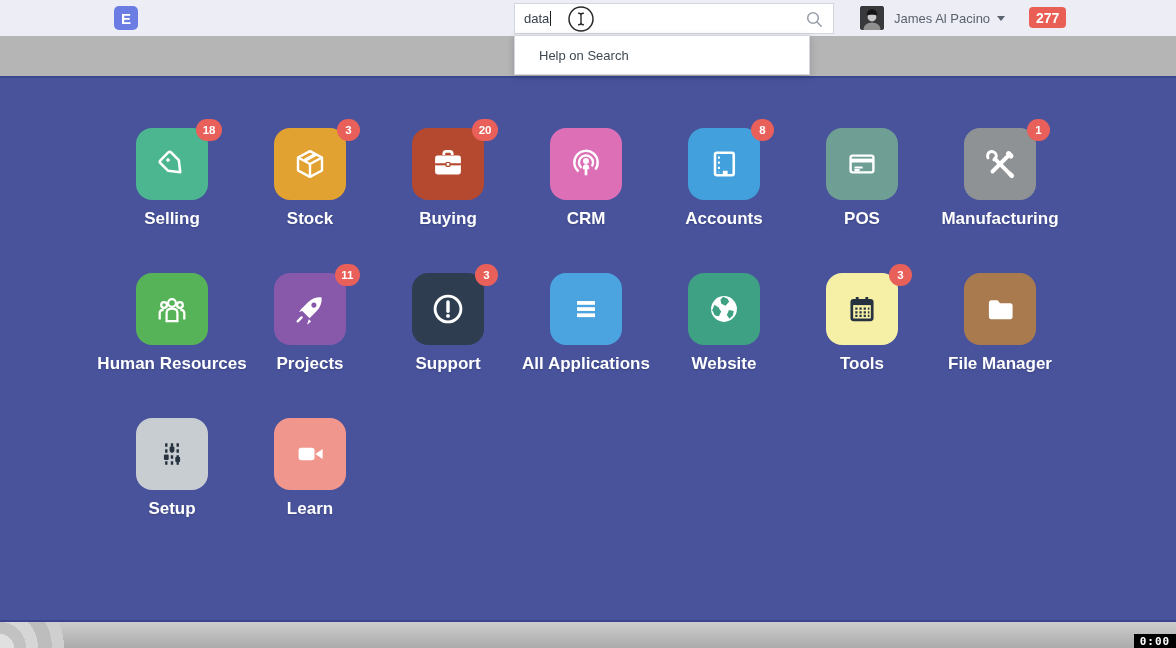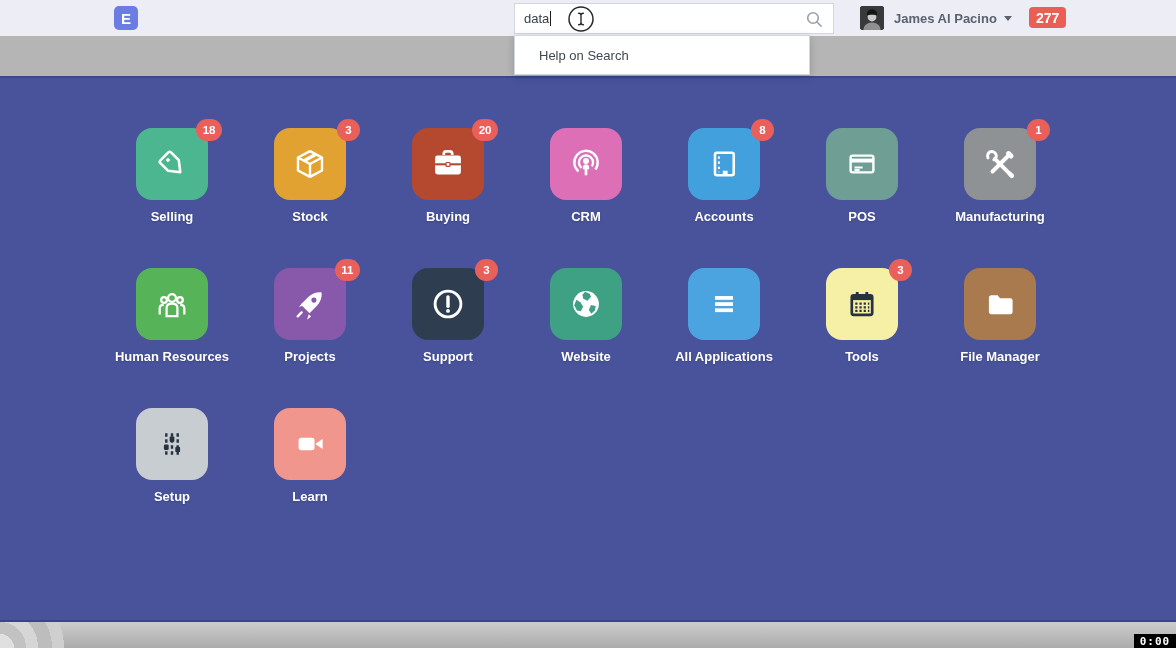--- a/index.html
+++ b/index.html
@@ -16,37 +16,37 @@
   .search-box{height:31px;background:#fff;border:1px solid #d3d6df;box-sizing:border-box;
     display:flex;align-items:center;padding:0 9px;font-size:13px;color:#36414c;}
   .caret-line{width:1px;height:15px;background:#1b1b1b;margin-left:1px;}
   .magnifier{margin-left:auto;display:flex;align-items:center;}
   .cursor-indicator{position:absolute;left:52px;top:1px;pointer-events:none;}
   .search-dropdown{position:absolute;left:0;top:32px;width:296px;height:40px;background:#fff;
     border:1px solid #d3d6df;box-sizing:border-box;box-shadow:0 2px 8px rgba(0,0,0,0.18);
     display:flex;align-items:center;padding-left:24px;font-size:13px;color:#3e4852;z-index:9;}
   .user-area{position:absolute;left:860px;top:0;height:36px;display:flex;align-items:center;cursor:pointer;}
   .avatar{width:24px;height:24px;border-radius:3px;overflow:hidden;background:#2e2e30;}
-  .user-name{margin-left:10px;font-size:13px;font-weight:bold;color:#5a626e;}
+  .user-name{margin-left:10px;font-size:13px;font-weight:normal;color:#5a626e;}
   .user-caret{margin-left:7px;width:0;height:0;border-left:4px solid transparent;
     border-right:4px solid transparent;border-top:5px solid #5a626e;}
   .notif-badge{position:absolute;left:1029px;top:7px;height:21px;padding:0 7px;border-radius:4px;
     color:#fff;font-size:14px;font-weight:bold;display:flex;align-items:center;}
   
   .desk{position:absolute;top:36px;left:0;right:0;bottom:26px;
     border-top:2px solid #3b478f;border-bottom:2px solid #39448c;}
   .module-grid{position:absolute;left:103px;top:50px;}
   .module-row{display:flex;margin-bottom:44px;}
   .module-cell{width:138px;display:flex;flex-direction:column;align-items:center;cursor:pointer;}
   .tile-wrap{position:relative;width:72px;height:72px;}
   .tile{width:72px;height:72px;border-radius:16px;display:flex;align-items:center;justify-content:center;}
   .badge{position:absolute;top:-9px;right:-14px;height:22px;min-width:10px;padding:0 6.5px;
     border-radius:11px;color:#fff;font-size:11.5px;font-weight:bold;
     display:flex;align-items:center;justify-content:center;}
-  .module-label{margin-top:9px;font-size:13px;font-weight:bold;color:#fff;white-space:nowrap;
+  .module-label{margin-top:9px;font-size:17px;font-weight:bold;color:#fff;white-space:nowrap;
     text-shadow:0 1px 2px rgba(0,0,0,0.2);}
   
   .bottom-bar{position:absolute;bottom:0;left:0;right:0;height:26px;
     background:linear-gradient(180deg,#cdcdcd,#ababab);}
   .bottom-bar::before{content:"";position:absolute;left:0;bottom:0;width:160px;height:26px;
     background:radial-gradient(circle at 0 100%, #e0e0e0 0 14px, #c2c2c2 14px 26px,
       #d6d6d6 26px 38px, #bdbdbd 38px 52px, #cfcfcf 52px 64px, rgba(0,0,0,0) 64px);}
   .timer{position:absolute;right:0;bottom:0;width:42px;height:14px;background:#000;color:#fff;
     font-family:"DejaVu Sans Mono",monospace;font-size:11px;font-weight:bold;
     display:flex;align-items:center;justify-content:center;letter-spacing:1px;}
@@ -237,42 +237,42 @@
     <path d="M12 7.3v6.2" stroke="#fff" stroke-width="2.3" stroke-linecap="round"></path>
     <circle cx="12" cy="16.6" r="1.3" fill="#fff"></circle>
               </svg>
             </div>
             <span class="badge" style="background: rgb(233, 96, 90);">3</span>
           </div>
           <div class="module-label">Support</div>
         </div>
         <div class="module-cell">
           <div class="tile-wrap">
-            <div class="tile" style="background: rgb(63, 161, 132); color: rgb(63, 161, 132);">
-              <svg width="36" height="36" viewBox="0 0 24 24">
-    <circle cx="12" cy="12" r="8.6" fill="#fff"></circle>
-    <path fill="currentColor" d="M11.4 3.9l3 1.2 1 2.1-2.4 2.6-2.8-1.3-.6-2.7z"></path>
-    <path fill="currentColor" d="M5.6 9.2l2.6 1.6 1.9 2.9-1.5 3.1-2.7-.4-1.7-3.5z"></path>
-    <path fill="currentColor" d="M15.3 12.6l3.2.8-.6 3-2.3 2.1-1.7-2.5z"></path>
-              </svg>
-            </div>
-          </div>
-          <div class="module-label">Website</div>
-        </div>
-        <div class="module-cell">
-          <div class="tile-wrap">
             <div class="tile" style="background: rgb(75, 164, 224); color: rgb(75, 164, 224);">
               <svg width="36" height="36" viewBox="0 0 24 24" fill="#fff">
     <rect x="6" y="6.7" width="12" height="2.5"></rect>
                 <rect x="6" y="10.8" width="12" height="2.5"></rect>
     <rect x="6" y="14.9" width="12" height="2.5"></rect>
               </svg>
             </div>
           </div>
           <div class="module-label">All Applications</div>
+        </div>
+        <div class="module-cell">
+          <div class="tile-wrap">
+            <div class="tile" style="background: rgb(63, 161, 132); color: rgb(63, 161, 132);">
+              <svg width="36" height="36" viewBox="0 0 24 24">
+    <circle cx="12" cy="12" r="8.6" fill="#fff"></circle>
+    <path fill="currentColor" d="M11.4 3.9l3 1.2 1 2.1-2.4 2.6-2.8-1.3-.6-2.7z"></path>
+    <path fill="currentColor" d="M5.6 9.2l2.6 1.6 1.9 2.9-1.5 3.1-2.7-.4-1.7-3.5z"></path>
+    <path fill="currentColor" d="M15.3 12.6l3.2.8-.6 3-2.3 2.1-1.7-2.5z"></path>
+              </svg>
+            </div>
+          </div>
+          <div class="module-label">Website</div>
         </div>
         <div class="module-cell">
           <div class="tile-wrap">
             <div class="tile" style="background: rgb(246, 240, 167); color: rgb(246, 240, 167);">
               <svg width="36" height="36" viewBox="0 0 24 24">
     <rect x="5.2" y="6.2" width="13.6" height="13" rx="1.2" fill="none" stroke="#273240" stroke-width="1.8"></rect>
     <rect x="5.2" y="6.2" width="13.6" height="3.2" fill="#273240"></rect>
     <path d="M8.8 4v3.4M15.2 4v3.4" stroke="#273240" stroke-width="1.9"></path>
     <g stroke="#273240" stroke-width="1.5" stroke-dasharray="1.5 1.3">
       <path d="M7.5 11.8h9.4M7.5 14.2h9.4M7.5 16.6h9.4"></path>

